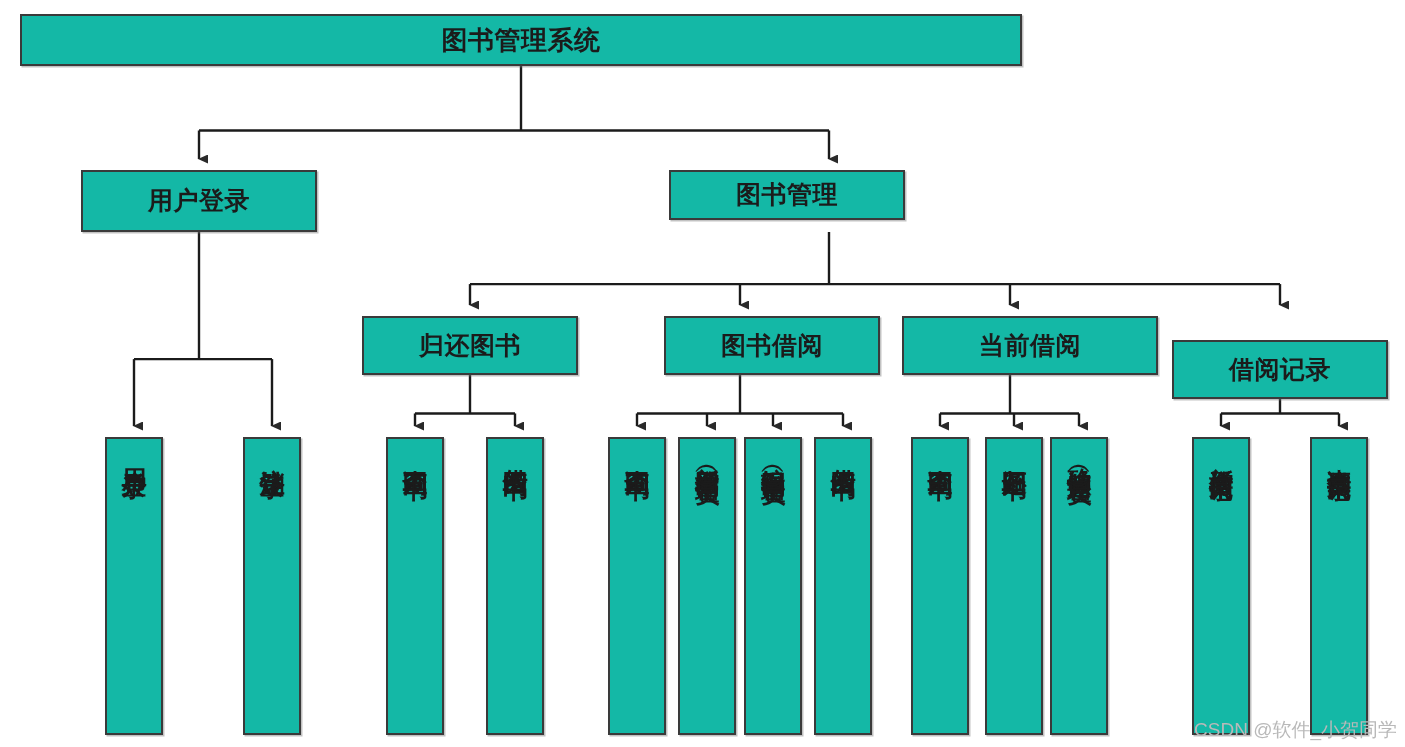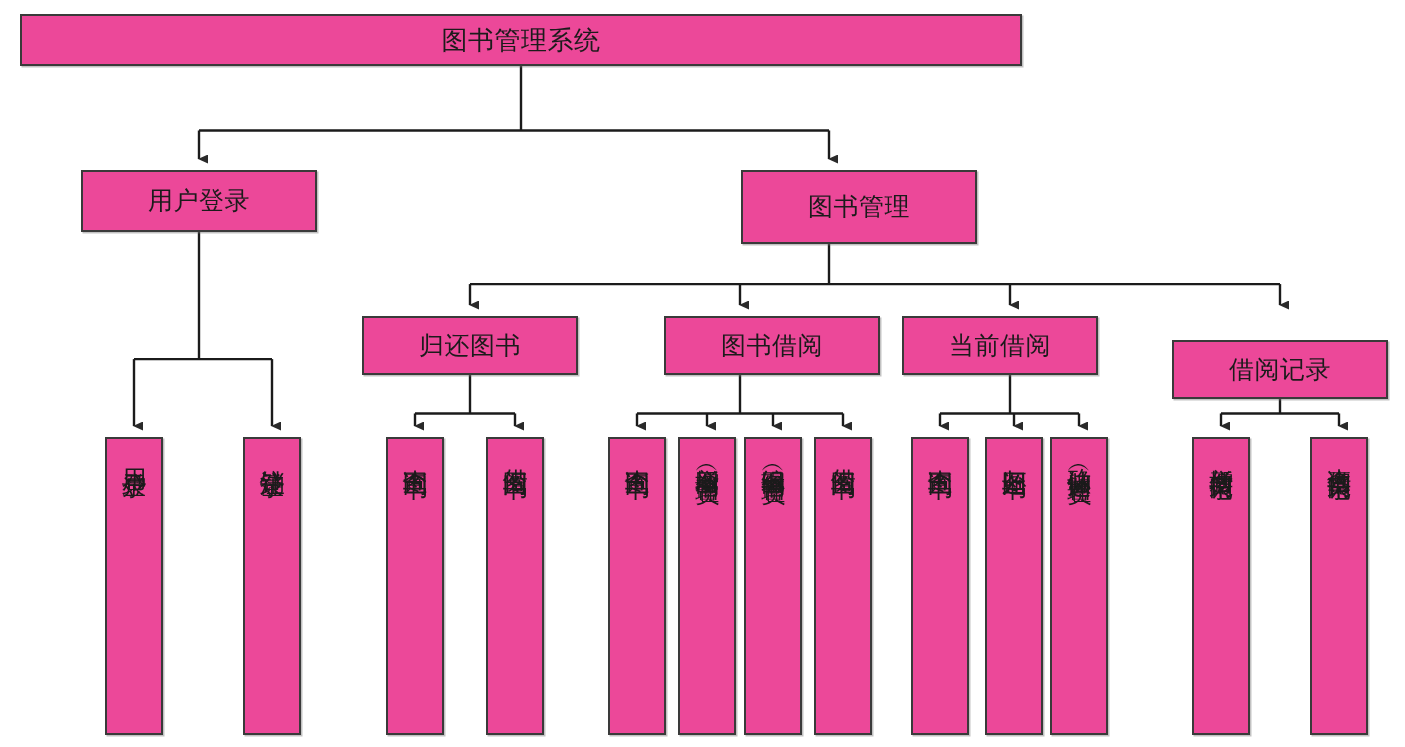--- a/index.html
+++ b/index.html
@@ -24,26 +24,27 @@
     left: 0;
     top: 0;
     width: 1405px;
     height: 747px;
     pointer-events: none;
   }
   .node {
     position: absolute;
     box-sizing: border-box;
     border: 2.5px solid #3a3a3a;
-    background: #ec4899;
+    background: #14b8a6;
     display: flex;
     align-items: center;
     justify-content: center;
     color: #1b1b1b;
     box-shadow: 1.5px 1.5px 0 rgba(120,120,120,0.45);
+    font-weight: bold;
   }
   .node .label {
     display: block;
     text-align: center;
     line-height: 1.18;
     letter-spacing: 0.5px;
   }
   
   .node.horiz .label {
     writing-mode: horizontal-tb;
@@ -124,30 +125,30 @@
       </g>
   </svg>
 
   <div id="nodes-layer">
       <div class="node horiz root" style="left: 20px; top: 14px; width: 1002px; height: 52px;">
         <span class="label">图书管理系统</span>
       </div>
       <div class="node horiz" style="left: 81px; top: 170px; width: 236px; height: 62px;">
         <span class="label">用户登录</span>
       </div>
-      <div class="node horiz" style="left: 741px; top: 170px; width: 236px; height: 74px;">
+      <div class="node horiz" style="left: 669px; top: 170px; width: 236px; height: 50px;">
         <span class="label">图书管理</span>
       </div>
       <div class="node horiz" style="left: 362px; top: 316px; width: 216px; height: 59px;">
         <span class="label">归还图书</span>
       </div>
       <div class="node horiz" style="left: 664px; top: 316px; width: 216px; height: 59px;">
         <span class="label">图书借阅</span>
       </div>
-      <div class="node horiz" style="left: 902px; top: 316px; width: 196px; height: 59px;">
+      <div class="node horiz" style="left: 902px; top: 316px; width: 256px; height: 59px;">
         <span class="label">当前借阅</span>
       </div>
       <div class="node horiz" style="left: 1172px; top: 316px; width: 216px; height: 59px; margin-top: 24px;">
         <span class="label">借阅记录</span>
       </div>
       <div class="node vert" style="left: 105px; top: 437px; width: 58px; height: 298px;">
         <span class="label">用户登录</span>
       </div>
       <div class="node vert" style="left: 243px; top: 437px; width: 58px; height: 298px;">
         <span class="label">注销登录</span>
@@ -180,13 +181,14 @@
         <span class="label">确认归还（管理员）</span>
       </div>
       <div class="node vert tall-text" style="left: 1192px; top: 437px; width: 58px; height: 298px;">
         <span class="label">新增借阅记录</span>
       </div>
       <div class="node vert tall-text" style="left: 1310px; top: 437px; width: 58px; height: 298px;">
         <span class="label">查询借阅记录</span>
       </div>
     </div>
 
+  <div id="watermark">CSDN @软件_小贺同学</div>
 </div>
 
 </body></html>

